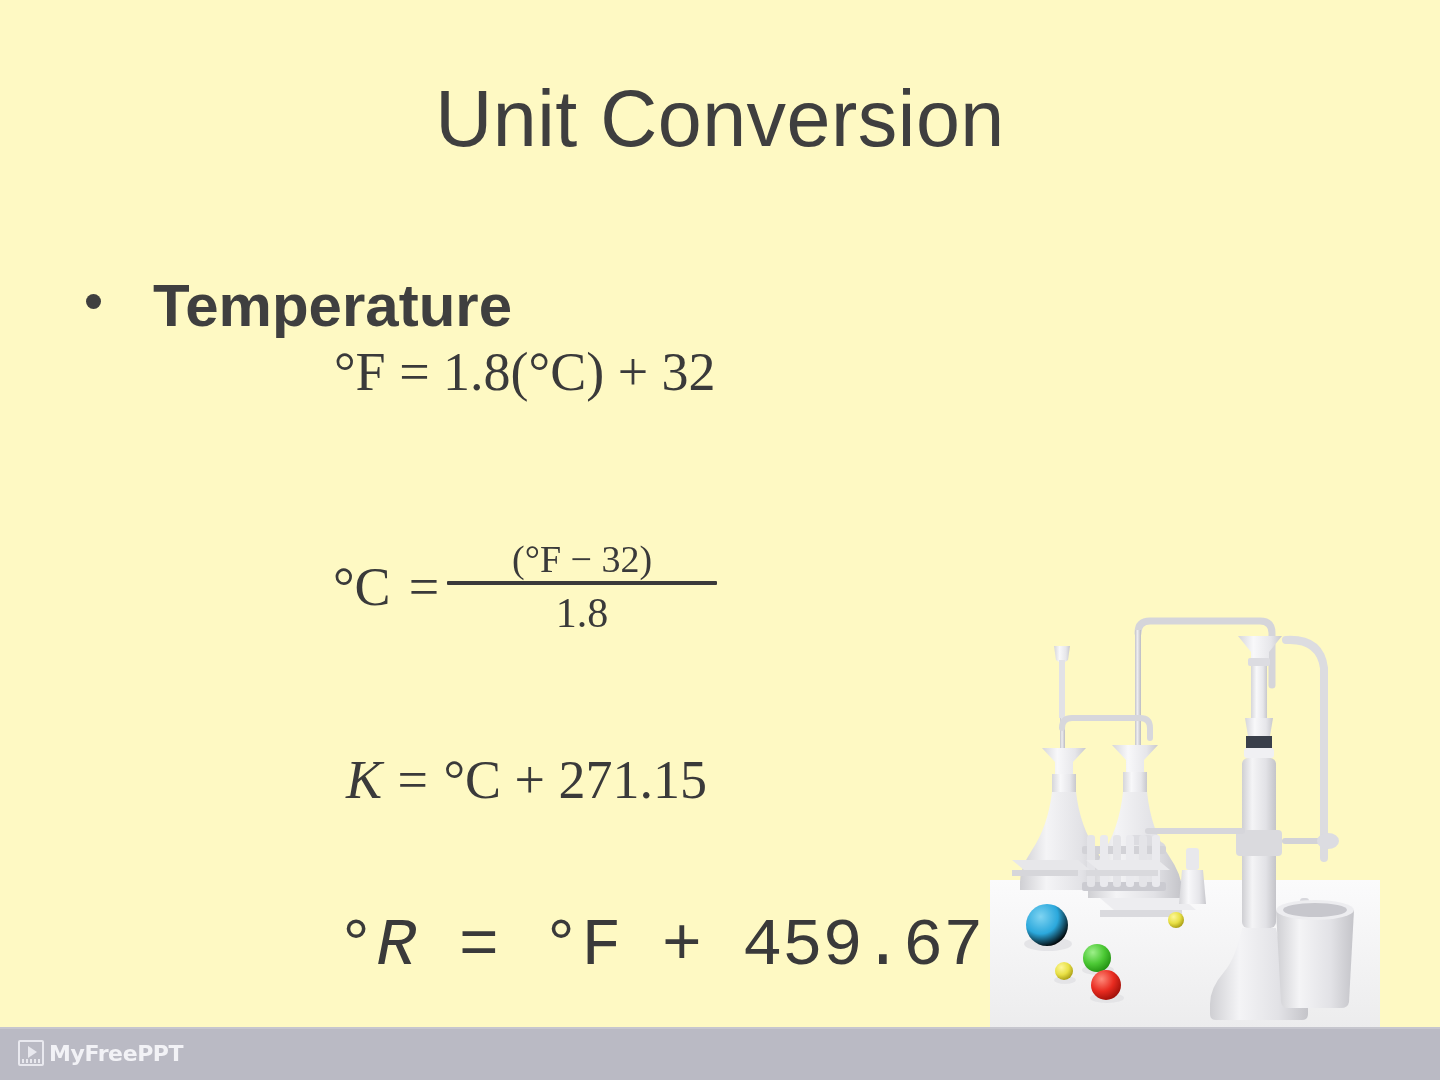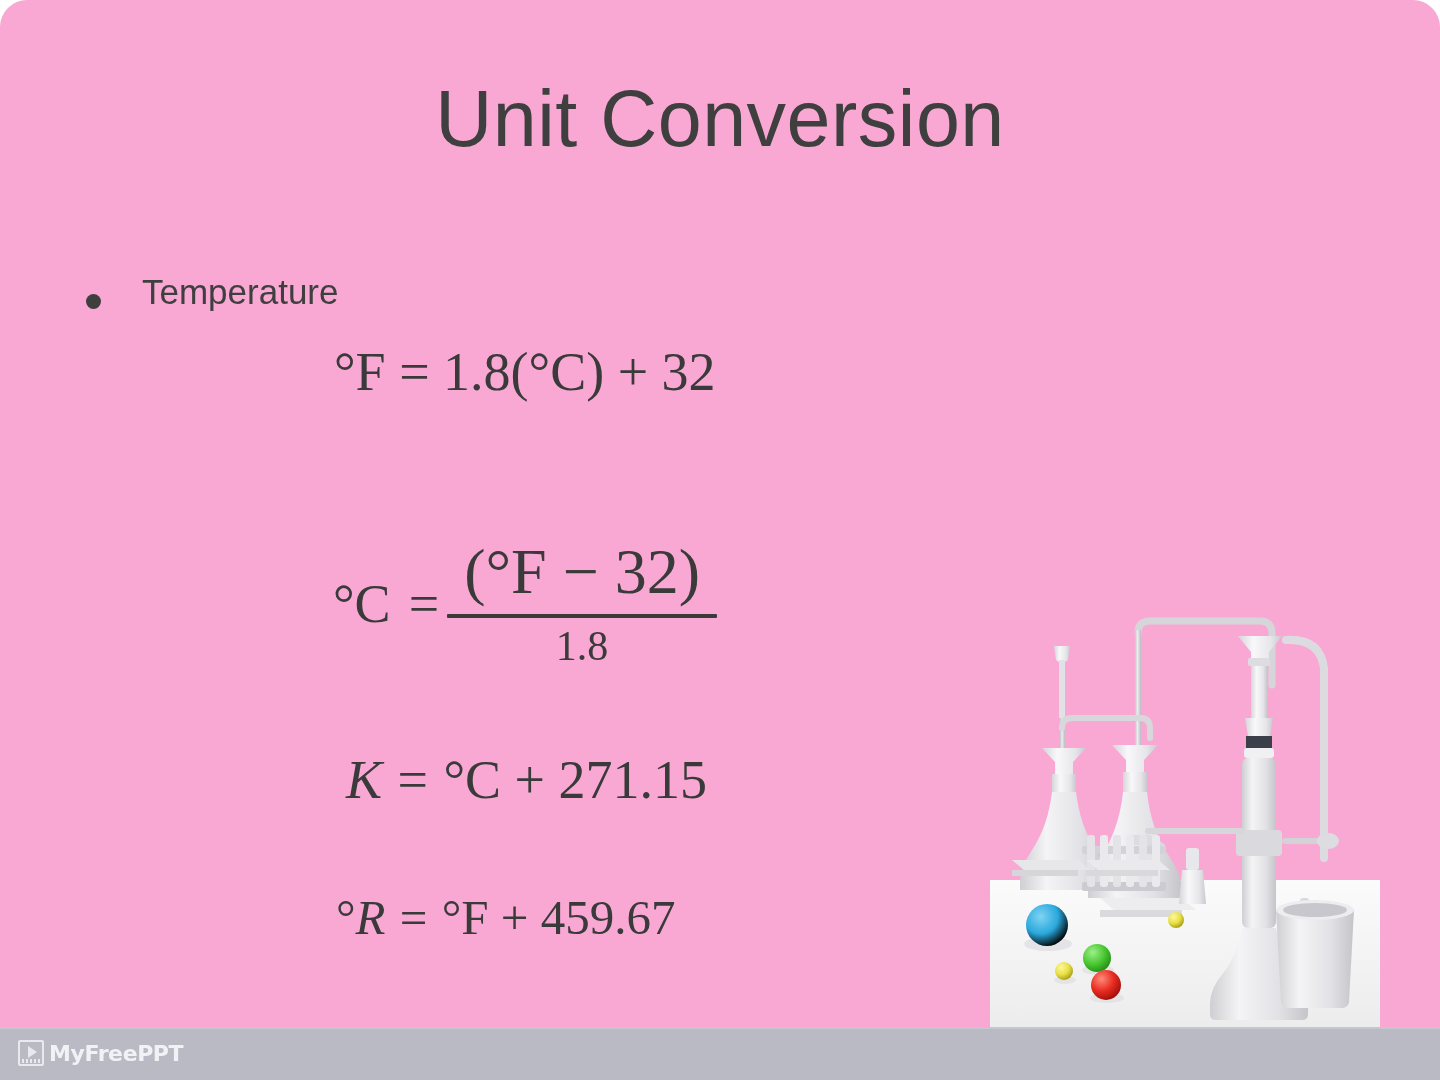--- a/index.html
+++ b/index.html
@@ -12,22 +12,21 @@
     height: 1080px;
     position: relative;
     overflow: hidden;
     font-family: "Liberation Sans", sans-serif;
   }
 
   
   .slide {
     position: absolute;
     inset: 0;
-    background: #f9a8d4;
-    border-radius: 27px;
+    background: #fef9c3;
   }
 
   
   .slide-title {
     position: absolute;
     top: 78px;
     left: 0;
     width: 1440px;
     text-align: center;
     font-family: "Liberation Sans", sans-serif;
@@ -51,25 +50,26 @@
     width: 15px;
     height: 15px;
     border-radius: 50%;
     background: #3f3f3f;
     margin-top: 22px;
     margin-right: 41px;
     flex: none;
   }
   .bullet-text {
     font-family: "Liberation Sans", sans-serif;
-    font-size: 35px;
-    font-weight: 400;
+    font-size: 60px;
+    font-weight: 700;
     color: #3f3f3f;
     line-height: 1.12;
     white-space: nowrap;
+    margin-left: 11px;
   }
 
   
   .eq {
     position: absolute;
     font-family: "Liberation Serif", serif;
     color: #3a3a3a;
     white-space: nowrap;
     line-height: 1;
     margin-left: 41px;
@@ -78,23 +78,24 @@
     top: 345px;
     left: 293px;
     font-size: 54px;
   }
   .eq-k {
     top: 753px;
     left: 305px;
     font-size: 54px;
   }
   .eq-r {
-    top: 893px;
+    top: 913px;
     left: 295px;
-    font-size: 49px;
+    font-size: 67px;
+    font-family: Liberation Mono, monospace;
   }
   .ital {
     font-style: italic;
   }
   .op {
     padding: 0 2px;
   }
 
   
   .eq-frac {
@@ -112,22 +113,22 @@
   .frac-lhs {
     padding-right: 16px;
   }
   .fraction {
     display: inline-flex;
     flex-direction: column;
     align-items: center;
     margin-left: 6px;
   }
   .frac-num {
-    padding: 0 12px 10px 12px;
-    font-size: 64px;
+    padding: 0 12px 3px 12px;
+    font-size: 38px;
   }
   .frac-bar {
     height: 4px;
     width: 270px;
     background: #3a3a3a;
     border-radius: 1px;
   }
   .frac-den {
     padding-top: 7px;
     font-size: 42px;

